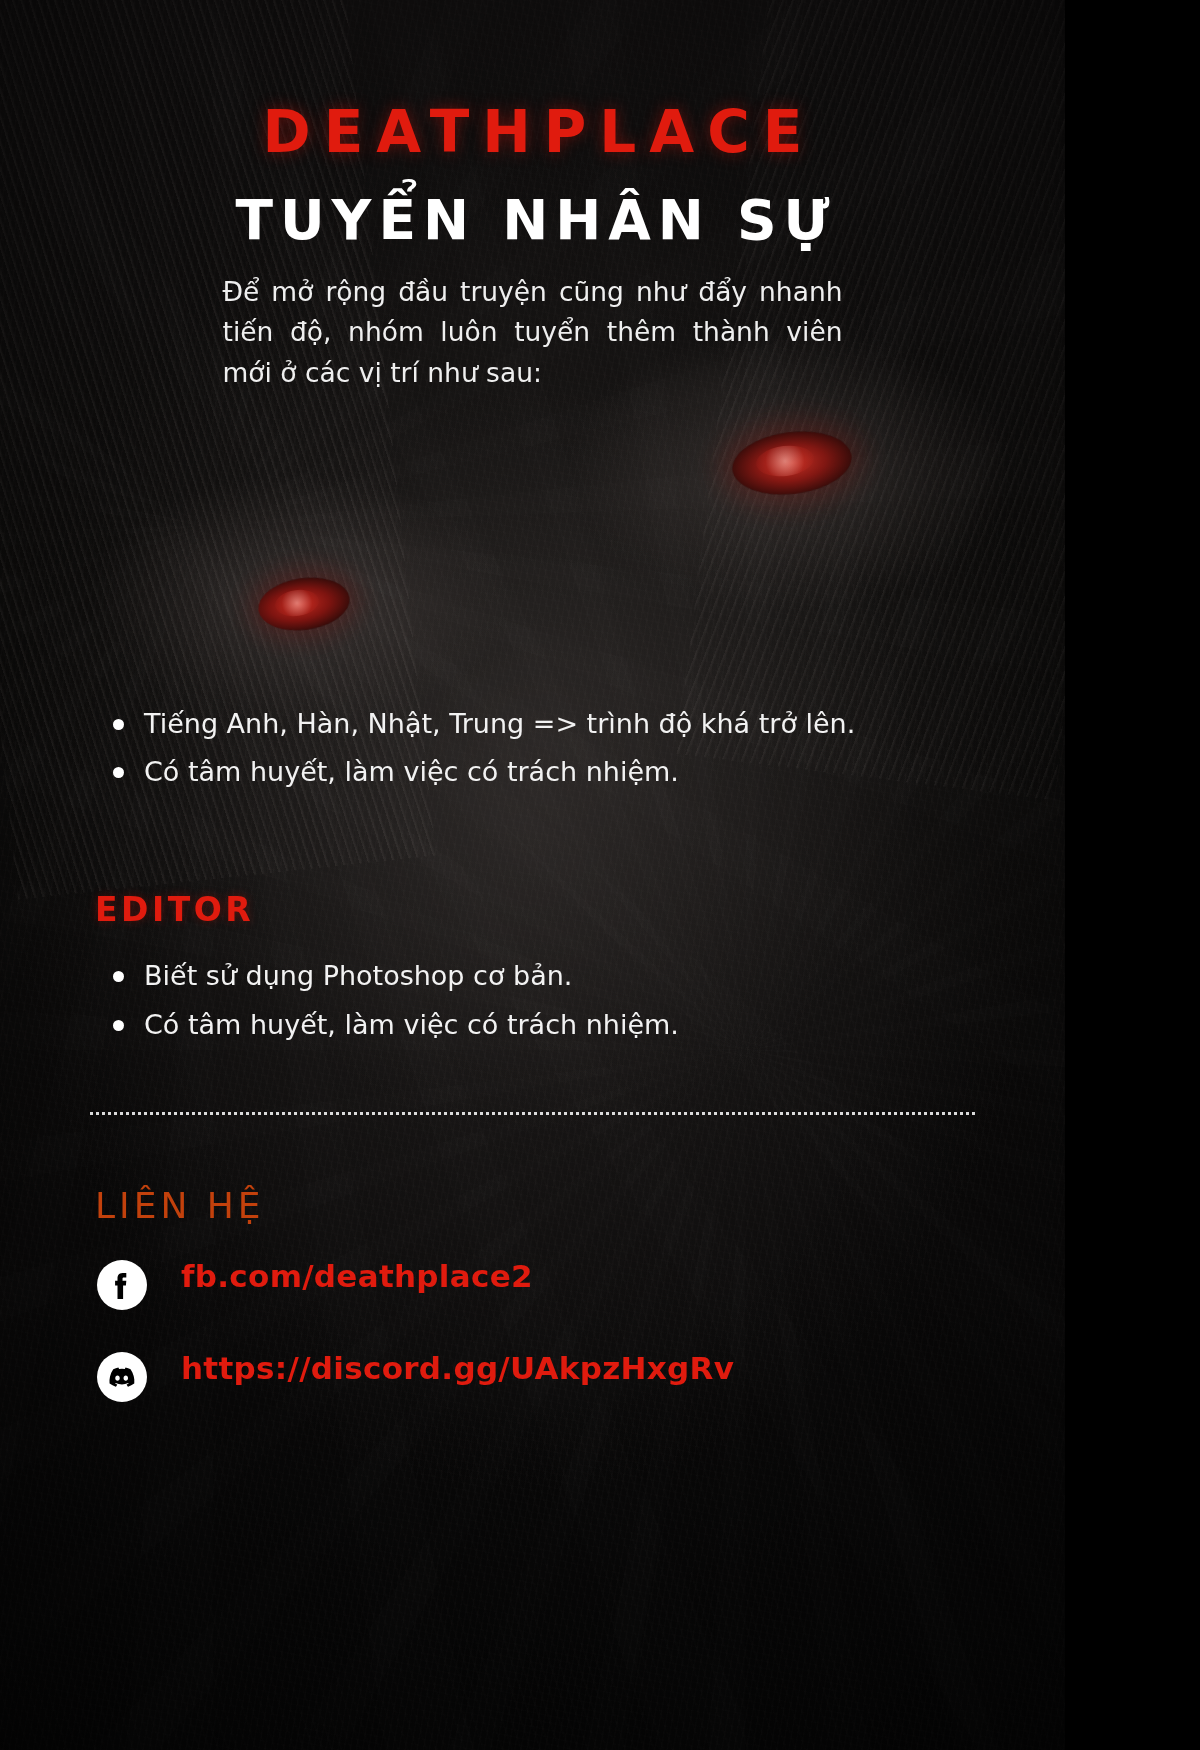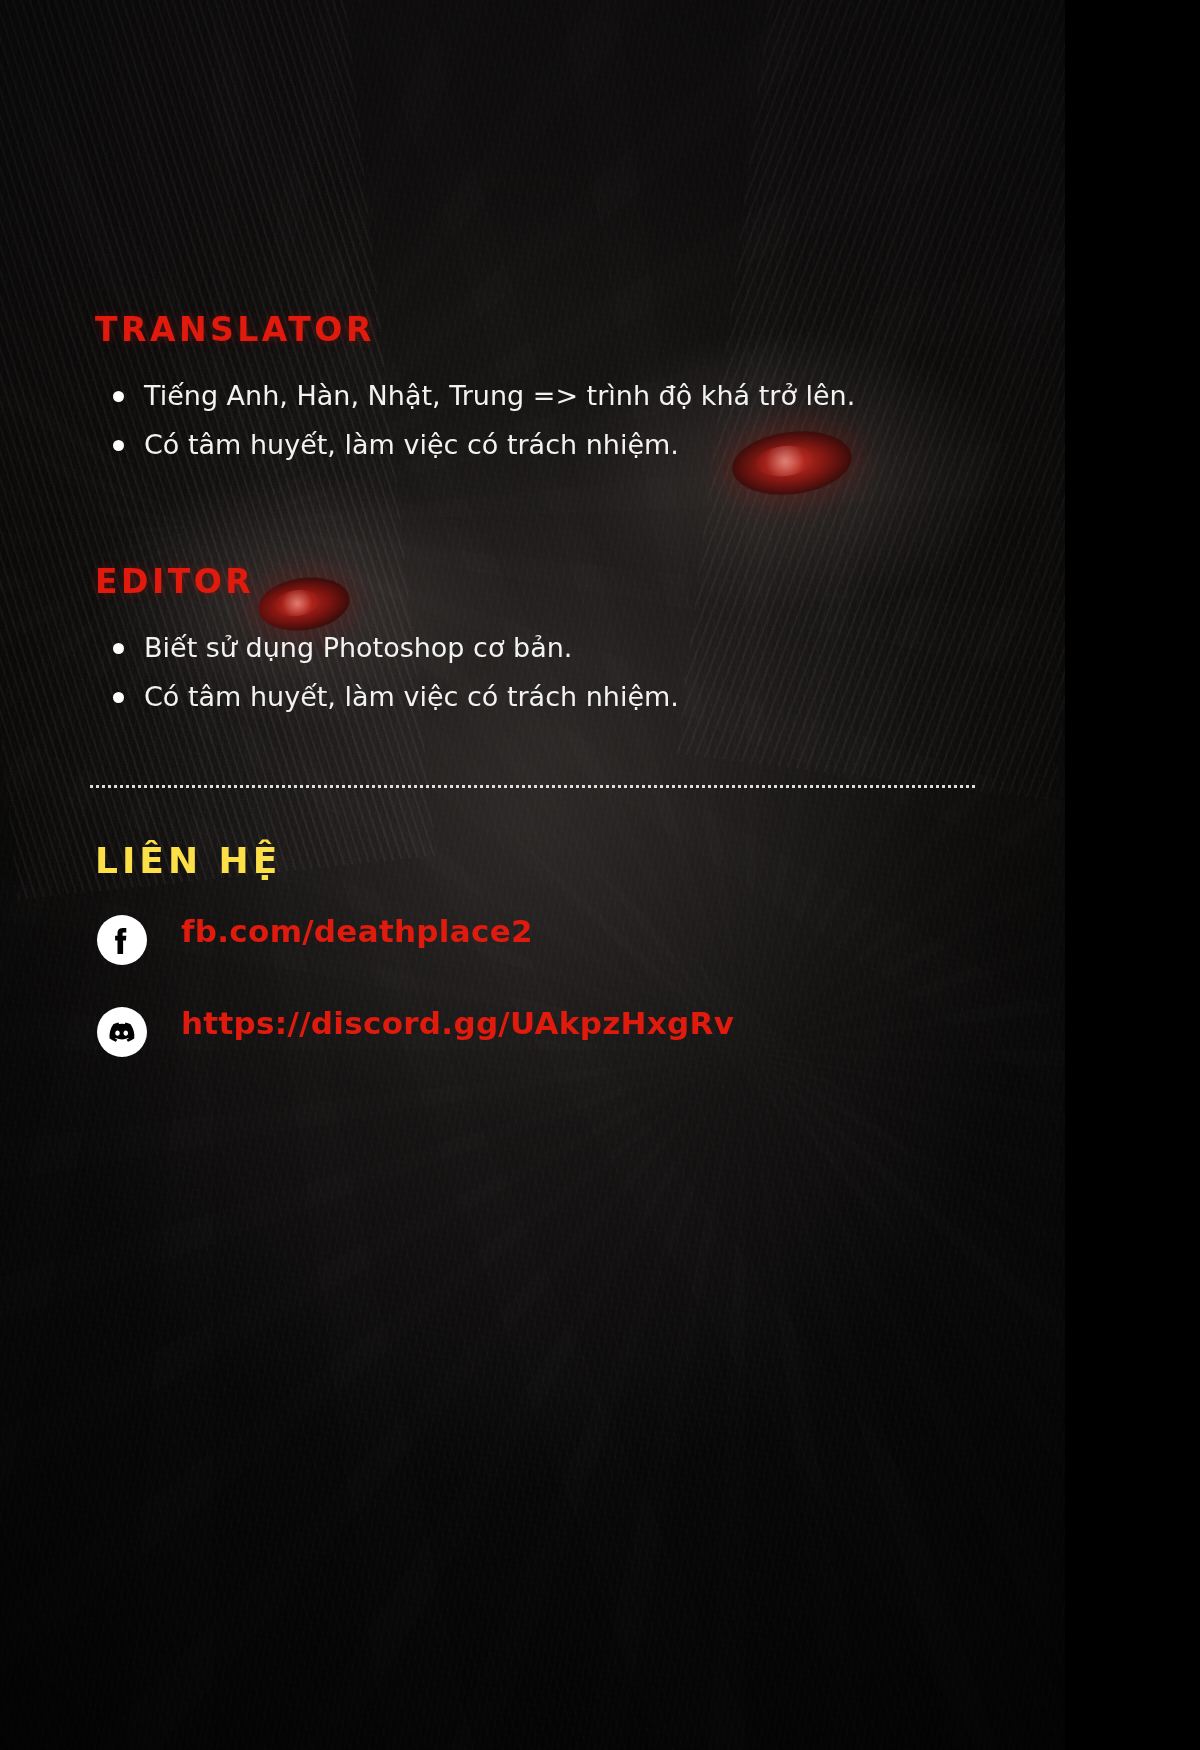--- a/index.html
+++ b/index.html
@@ -192,25 +192,25 @@
     margin: 66px 90px 0 90px;
     height: 0;
     border-top: 3px dotted rgba(255,255,255,0.85);
   }
 
   .contact {
     padding-left: 95px;
     padding-top: 52px;
   }
   .contact-title {
-    color: #fde047;
-    font-weight: 700;
+    color: #c2410c;
+    font-weight: 400;
     font-size: 36px;
     letter-spacing: 4px;
-    margin: 0 0 32px 0;
+    margin: 18px 0 32px 0;
   }
   .contact-row {
     display: flex;
     align-items: flex-start;
     margin-bottom: 38px;
   }
   .ico {
     width: 54px;
     height: 54px;
     flex: 0 0 54px;
@@ -246,24 +246,28 @@
   <div class="hair-left"></div>
   <div class="hair-right"></div>
   <div class="eye eye-left"></div>
   <div class="eye-left-inner"></div>
   <div class="eye eye-right"></div>
   <div class="eye-right-inner"></div>
   <div class="vignette"></div>
 
   <div class="content">
 
+    <div class="title-block">
+      <h1 class="brand">DEATHPLACE</h1>
+      <h2 class="headline">TUYỂN NHÂN SỰ</h2>
+      <p class="intro">Để mở rộng đầu truyện cũng như đẩy nhanh tiến độ, nhóm luôn tuyển thêm thành viên mới ở các vị trí như sau:</p>
+    </div>
 
     <div class="sections">
 
-      <h3 class="sec-title">TRANSLATOR</h3>
       <ul class="bullets">
         <li>Tiếng Anh, Hàn, Nhật, Trung =&gt; trình độ khá trở lên.</li>
         <li>Có tâm huyết, làm việc có trách nhiệm.</li>
       </ul>
 
       <h3 class="sec-title editor-title">EDITOR</h3>
       <ul class="bullets">
         <li>Biết sử dụng Photoshop cơ bản.</li>
         <li>Có tâm huyết, làm việc có trách nhiệm.</li>
       </ul>

